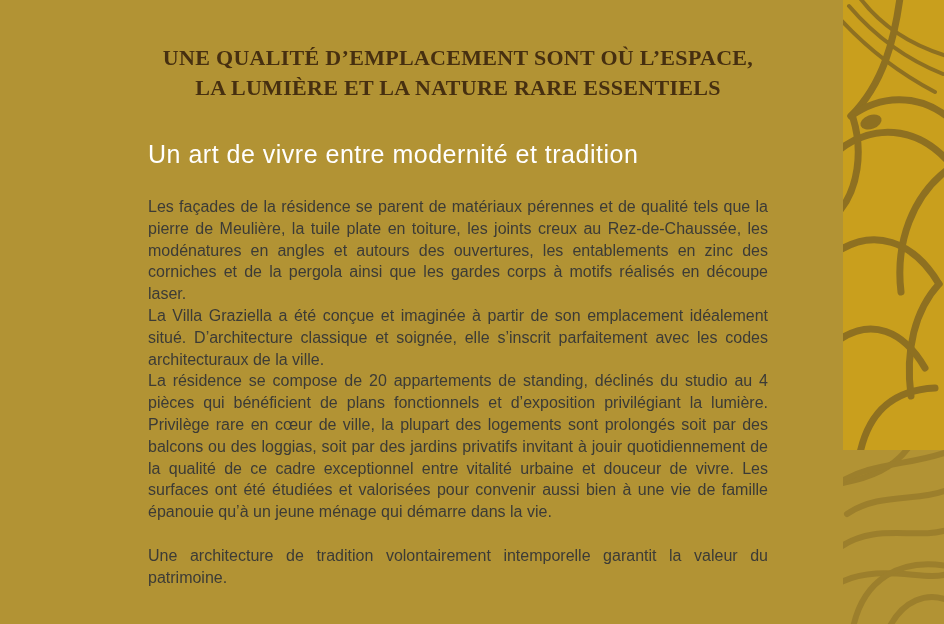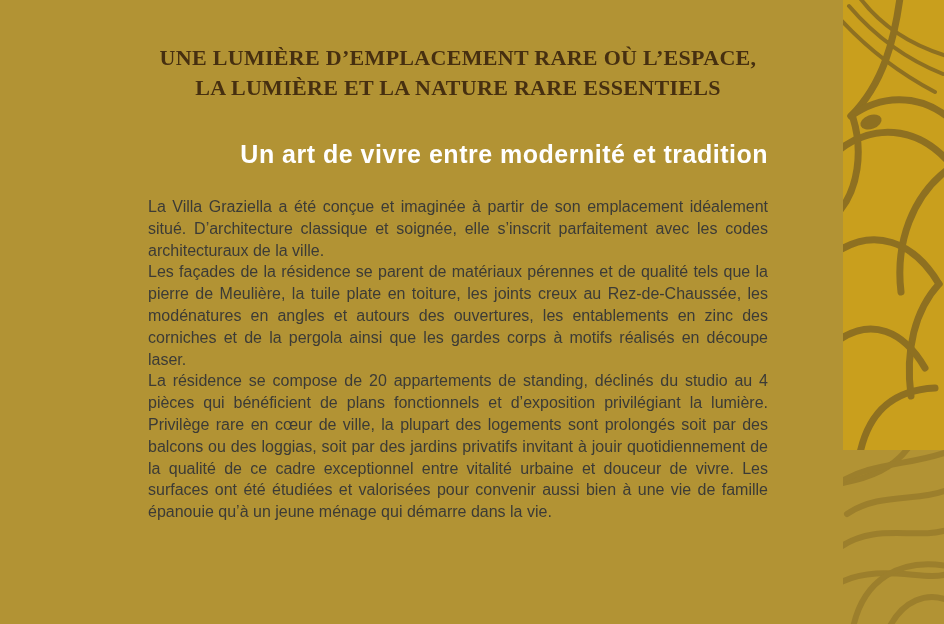--- a/index.html
+++ b/index.html
@@ -24,22 +24,22 @@
     font-family: "Liberation Serif", serif;
     font-weight: 700;
     font-size: 22px;
     line-height: 30px;
     letter-spacing: 0.3px;
     color: var(--heading-color, #462F10);
   }
   .heading .line { display: block; }
   .subtitle {
     margin: 36px 0 0 0;
-    text-align: right;
-    font-weight: 700;
+    text-align: left;
+    font-weight: 400;
     font-size: 25px;
     line-height: 30px;
     letter-spacing: 0.5px;
     color: var(--subtitle-color, #FFFFFF);
   }
   .bodytext {
     margin-top: 27px;
     color: var(--body-color, #3C3B36);
     font-size: 16px;
     line-height: 21.8px;
@@ -70,28 +70,29 @@
   }
   .band svg { display: block; }
 </style>
 </head>
 <body>
 
 <div class="page">
 
   <div class="content">
     <h1 class="heading">
-      <span class="line">UNE LUMIÈRE D’EMPLACEMENT RARE OÙ L’ESPACE,</span>
+      <span class="line">UNE QUALITÉ D’EMPLACEMENT SONT OÙ L’ESPACE,</span>
       <span class="line">LA LUMIÈRE ET LA NATURE RARE ESSENTIELS</span>
     </h1>
     <h2 class="subtitle">Un art de vivre entre modernité et tradition</h2>
     <div class="bodytext">
+      <p>Les façades de la résidence se parent de matériaux pérennes et de qualité tels que la pierre de Meulière, la tuile plate en toiture, les joints creux au Rez-de-Chaussée, les modénatures en angles et autours des ouvertures, les entablements en zinc des corniches et de la pergola ainsi que les gardes corps à motifs réalisés en découpe laser.</p>
       <p>La Villa Graziella a été conçue et imaginée à partir de son emplacement idéalement situé. D’architecture classique et soignée, elle s’inscrit parfaitement avec les codes architecturaux de la ville.</p>
-      <p>Les façades de la résidence se parent de matériaux pérennes et de qualité tels que la pierre de Meulière, la tuile plate en toiture, les joints creux au Rez-de-Chaussée, les modénatures en angles et autours des ouvertures, les entablements en zinc des corniches et de la pergola ainsi que les gardes corps à motifs réalisés en découpe laser.</p>
       <p>La résidence se compose de 20 appartements de standing, déclinés du studio au 4 pièces qui bénéficient de plans fonctionnels et d’exposition privilégiant la lumière. Privilège rare en cœur de ville, la plupart des logements sont prolongés soit par des balcons ou des loggias, soit par des jardins privatifs invitant à jouir quotidiennement de la qualité de ce cadre exceptionnel entre vitalité urbaine et douceur de vivre. Les surfaces ont été étudiées et valorisées pour convenir aussi bien à une vie de famille épanouie qu’à un jeune ménage qui démarre dans la vie.</p>
+      <p class="spaced">Une architecture de tradition volontairement intemporelle garantit la valeur du patrimoine.</p>
     </div>
   </div>
 
   <div class="band">
     <div class="band-top">
       <svg width="101" height="450" viewBox="0 0 101 450">
         <g fill="none" style="stroke:var(--band-top-pattern, #8E7021)" stroke-width="7" stroke-linecap="round">
           <path d="M14,-6 C34,22 64,44 104,56" stroke-width="4"></path>
           <path d="M6,6 C30,34 60,58 100,74" stroke-width="4"></path>
           <path d="M-2,20 C24,48 54,72 92,92" stroke-width="4"></path>

